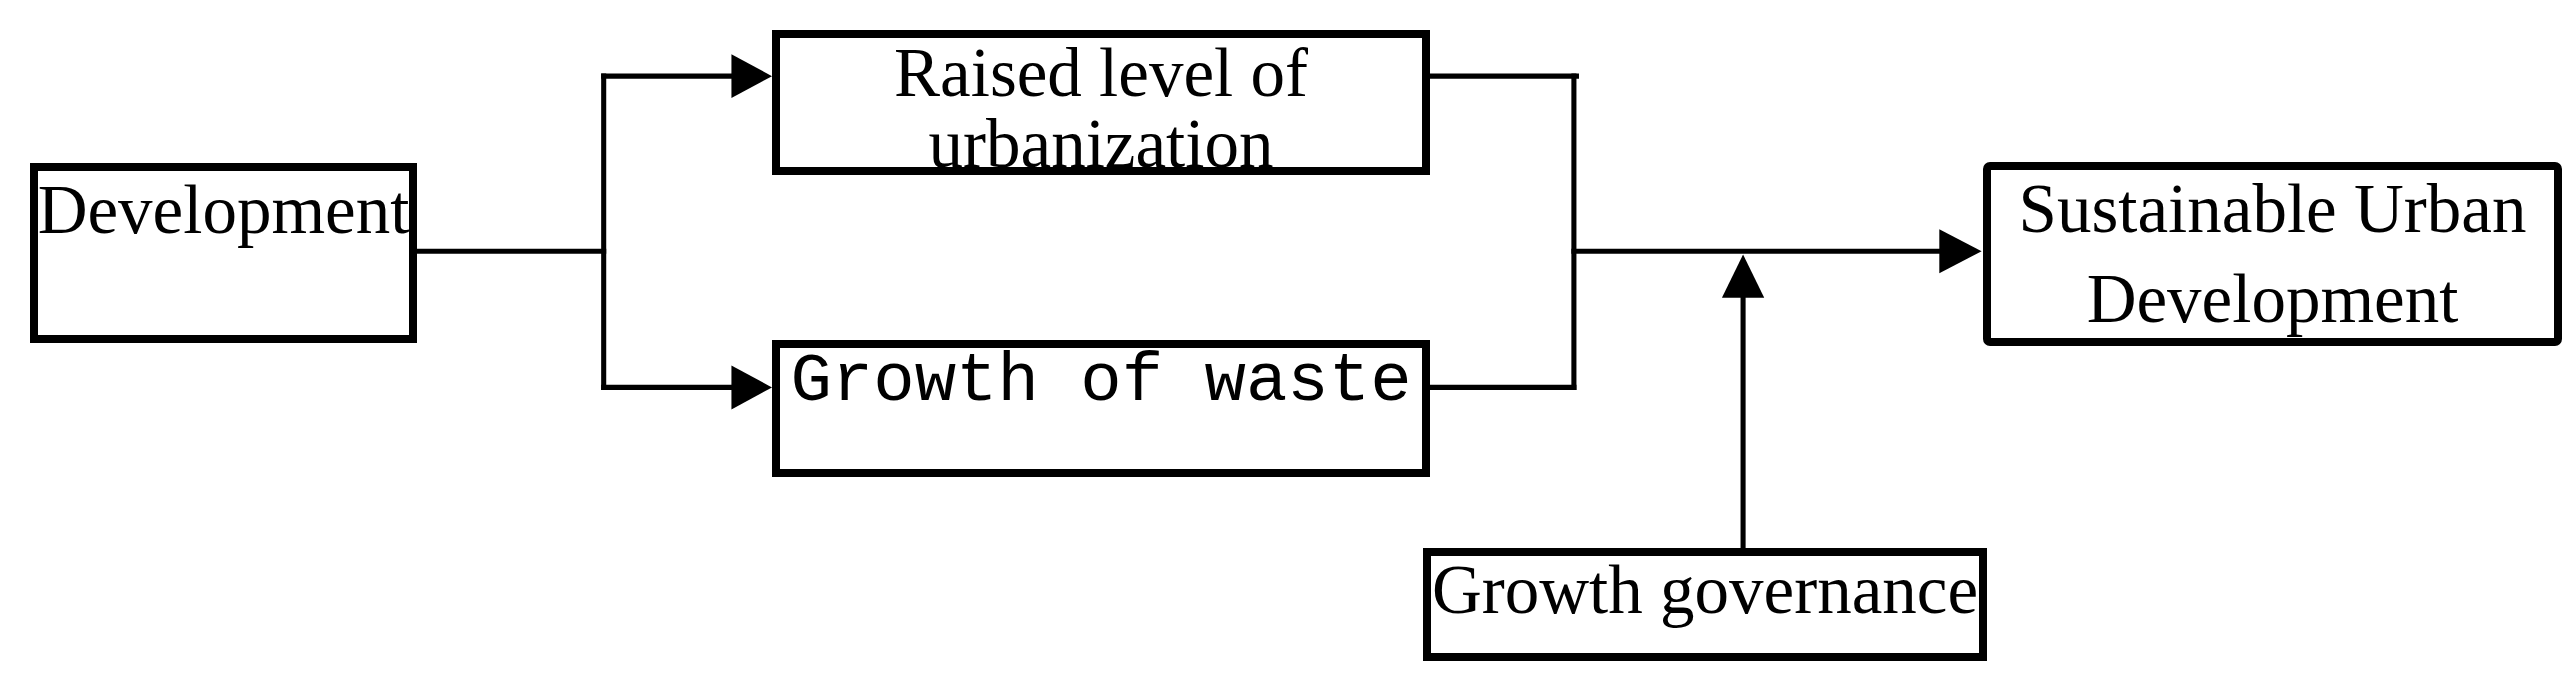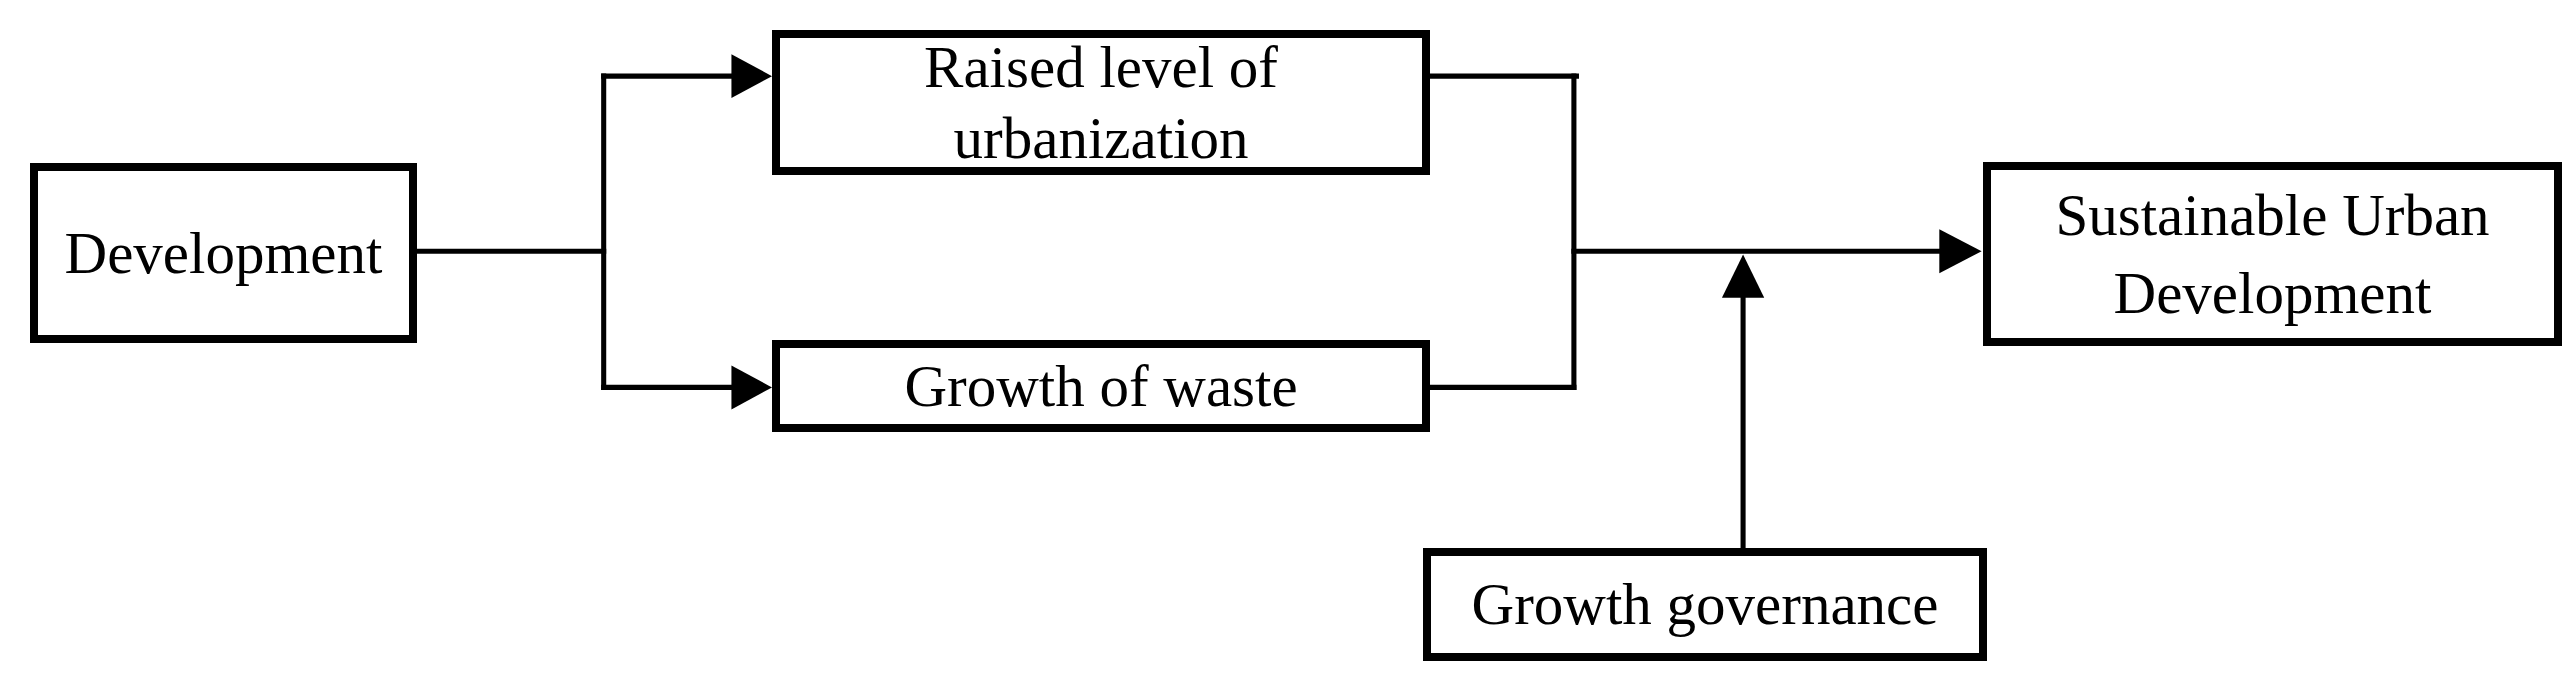--- a/index.html
+++ b/index.html
@@ -33,30 +33,30 @@
     stroke: none;
   }
   .node {
     position: absolute;
     box-sizing: border-box;
     border: 8.5px solid #000000;
     background: #ffffff;
     display: flex;
     flex-direction: column;
     align-items: center;
-    justify-content: center;
+    justify-content: space-between;
     text-align: center;
-    font-size: 59px;
+    font-size: 69px;
     line-height: 1.0;
     white-space: nowrap;
   }
   .node-economic      { left: 30px;   top: 163px; width: 387px; height: 180px; line-height: 78px; }
   .node-raised        { left: 772px;  top: 30px;  width: 658px; height: 145px; line-height: 71px; }
-  .node-growth        { left: 772px;  top: 340px; width: 658px; height: 92px; }
-  .node-sustainable   { left: 1983px; top: 162px; width: 579px; height: 184px; line-height: 78px; }
+  .node-growth        { left: 772px;  top: 340px; width: 658px; height: 137px; font-family: Liberation Mono, monospace; }
+  .node-sustainable   { left: 1983px; top: 162px; width: 579px; height: 184px; line-height: 78px; border-radius: 7px; }
   .node-governance    { left: 1423px; top: 548px; width: 564px; height: 113px; }
 </style>
 </head>
 <body>
 
 <div class="canvas">
 
   <svg class="edges-layer" viewBox="0 0 3044 811" xmlns="http://www.w3.org/2000/svg">
 
     <path d="M488 297 L716 297"></path>

